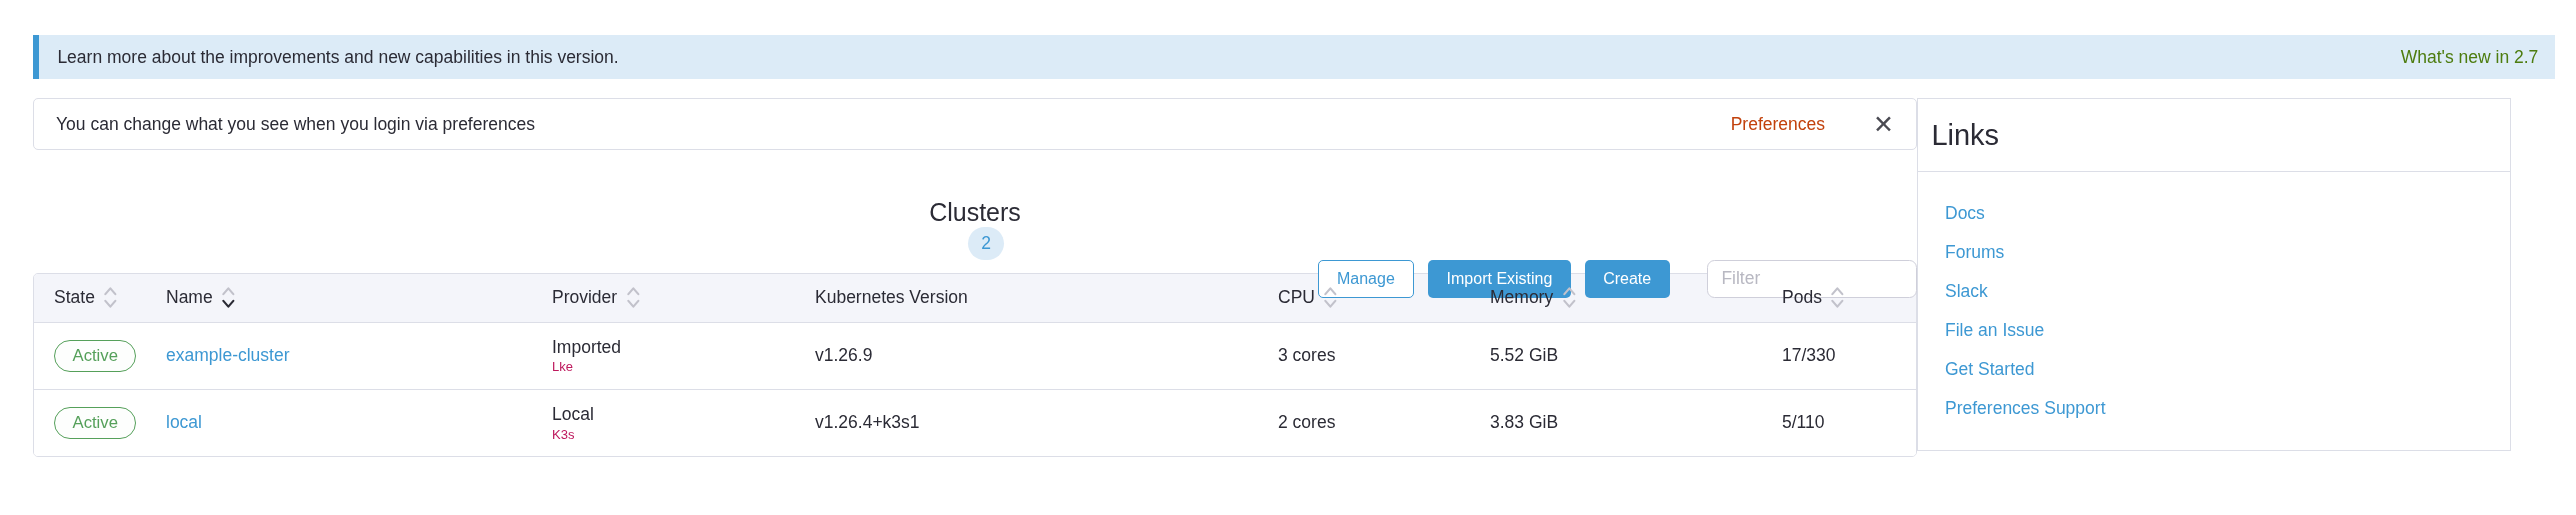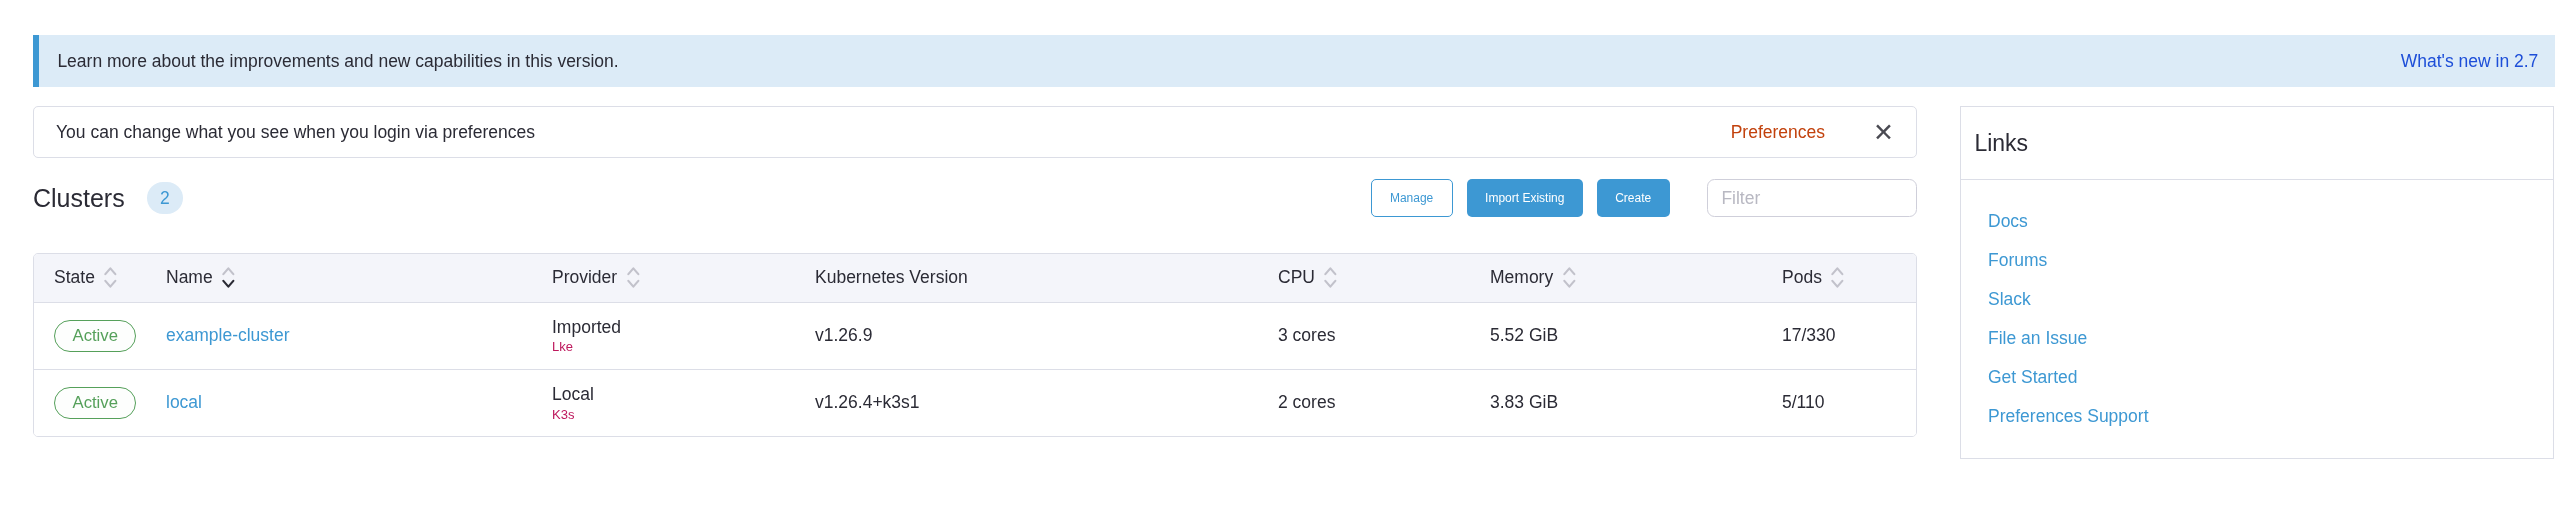--- a/index.html
+++ b/index.html
@@ -9,36 +9,35 @@
     background: #ffffff;
     font-family: "Liberation Sans", sans-serif;
     color: #2b2b35;
     overflow: hidden;
   }
   .page { position: relative; width: 2576px; height: 516px; }
 
   
   .banner {
     margin: 35px 21px 0 33px;
-    height: 52px;
+    height: 44px;
     background: #dcebf7;
     border-left: 6.7px solid #3d98d3;
     display: flex; align-items: center;
     padding: 0 16.7px 0 18.4px;
     font-size: 17.5px;
   }
   .banner .banner-text { color: #2b2b35; }
-  .banner .banner-link { margin-left: auto; color: #1d4ed8; cursor: pointer; text-decoration: none; }
+  .banner .banner-link { margin-left: auto; color: #4d7c0f; cursor: pointer; text-decoration: none; }
 
   
   .content-row {
     display: flex;
     align-items: flex-start;
     margin: 19px 21px 0 33px;
-    gap: 43px;
   }
   .main-col { width: 1884px; flex: none; }
 
   
   .notice {
     height: 52px;
     border: 0.8px solid #dcdee7;
     border-radius: 5px;
     display: flex; align-items: center;
     padding: 0 22px;
@@ -49,37 +48,37 @@
   .notice .close {
     margin-left: 48px;
     font-size: 25px; line-height: 1;
     color: #4a4a52; cursor: pointer;
     background: none; border: none; padding: 0;
     font-family: "Liberation Sans", sans-serif;
   }
 
   
   .page-header {
-    margin-top: 20px;
+    margin-top: 48px;
     height: 40px;
-    display: flex; align-items: center;
+    display: flex; align-items: center; flex-direction: column;
   }
   .page-title { font-size: 25px; font-weight: 400; color: #2b2b35; }
   .count-badge {
     margin-left: 22px;
     background: #dcebf7; color: #3d98d3;
     border-radius: 18.4px;
     padding: 5.8px 13.4px;
     font-size: 17.5px;
   }
   .actions { margin-left: auto; display: flex; align-items: center; gap: 14px; }
   .btn {
     height: 38px;
     border-radius: 5px;
-    font-size: 12px;
+    font-size: 16px;
     font-family: "Liberation Sans", sans-serif;
     padding: 0 18.4px;
     cursor: pointer;
     display: inline-flex; align-items: center;
   }
   .btn-outline { background: #fff; border: 1.7px solid #3d98d3; color: #3d98d3; }
   .btn-solid { background: #3d98d3; border: none; color: #ffffff; }
   .filter-input {
     margin-left: 23.4px;
     width: 210px; height: 38px;
@@ -138,21 +137,21 @@
   .links-panel {
     width: 594px; flex: none;
     border: 0.8px solid #dcdee7;
     background: #fff;
   }
   .links-header {
     height: 73px;
     border-bottom: 0.8px solid #dcdee7;
     display: flex; align-items: center;
     padding: 0 13.4px;
-    font-size: 23px; color: #2b2b35; text-align: right;
+    font-size: 29px; color: #2b2b35; text-align: right;
   }
   .links-list { list-style: none; margin: 0; padding: 22px 0 22px 27px; }
   .links-list li { height: 39px; display: flex; align-items: center; }
   .links-list a { color: #3d98d3; font-size: 17.5px; text-decoration: none; cursor: pointer; }
 </style>
 </head>
 <body>
 
 <div class="page">
 

